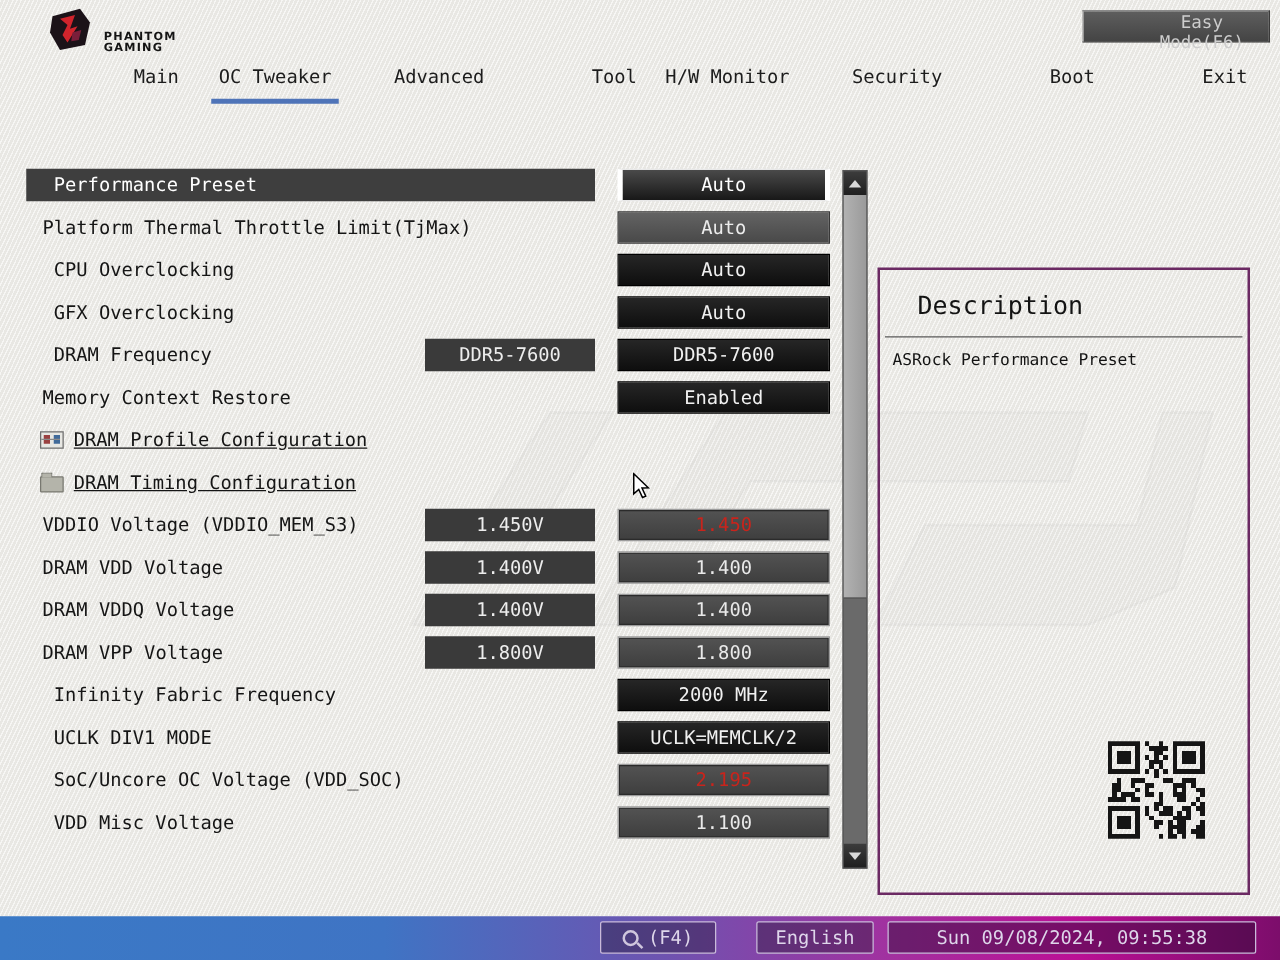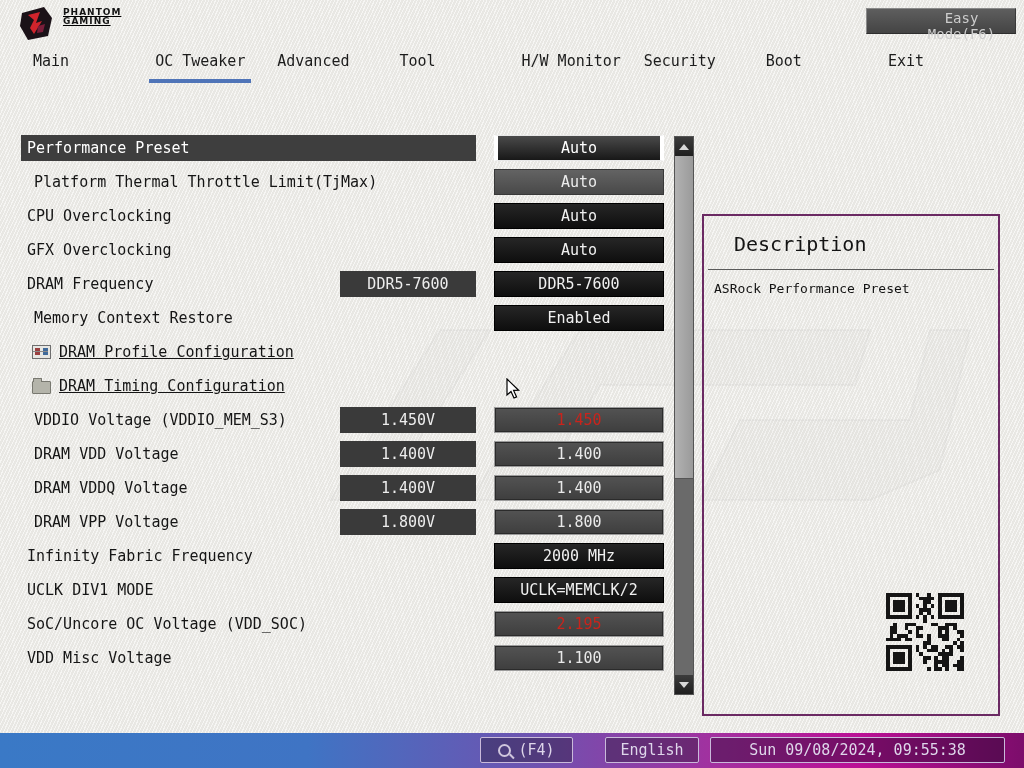--- a/index.html
+++ b/index.html
@@ -8,43 +8,43 @@
     background:#ebeae6;
     font-family:"DejaVu Sans Mono","Liberation Mono",monospace;
     -webkit-font-smoothing:antialiased;
   }
   .texture{
     position:absolute;inset:0;pointer-events:none;
     background:
       repeating-linear-gradient(115deg, rgba(255,255,255,.55) 0 1px, rgba(0,0,0,.012) 1px 3px);
   }
   
-  .brand{position:absolute;left:16px;top:6px;display:flex;align-items:flex-start;gap:7px;text-decoration:underline;}
+  .brand{position:absolute;left:36px;top:6px;display:flex;align-items:flex-end;gap:7px;}
   .brand-text{display:flex;flex-direction:column;line-height:9px;margin-top:2px;}
   .brand-text span{font-size:9px;font-weight:bold;letter-spacing:1px;color:#141414;
     font-family:"DejaVu Sans","Liberation Sans",sans-serif;}
   .easy-mode{
     position:absolute;left:866px;top:8px;width:150px;height:26px;
     background:linear-gradient(#5e5e5e,#444444);
     border:1px solid #8a8a8a;border-bottom-color:#2e2e2e;border-right-color:#3a3a3a;
     color:#cdcdcd;font-size:14px;font-family:inherit;cursor:pointer;padding-left:47px;
   }
   .tabs{position:absolute;left:27px;top:52px;width:977px;display:flex;}
-  .tab{flex:1;text-align:left;font-size:15px;color:#1c1c1c;cursor:pointer;}
+  .tab{flex:1;text-align:right;font-size:15px;color:#1c1c1c;cursor:pointer;}
   .tab .t-inner{display:inline-block;padding:0 6px 9px 6px;}
   .tab.active .t-inner{border-bottom:4px solid #4f74b8;}
   
   .watermark{position:absolute;left:270px;top:290px;pointer-events:none;opacity:.5;}
   
   .settings{position:absolute;left:21px;top:131px;width:643px;}
   .row{height:34px;display:flex;align-items:center;cursor:pointer;}
   .row-left{flex:1;display:flex;align-items:center;height:26px;}
   .row-left.highlighted{background:#3e3e3e;}
   .row-left.highlighted .row-label{color:#ffffff;}
-  .row-label{font-size:15px;color:#151515;padding-left:6px;white-space:nowrap;}
+  .row-label{font-size:15px;color:#151515;padding-left:22px;white-space:nowrap;}
   .row-label.indent{padding-left:13px;}
   .row-icon{margin-left:11px;flex:0 0 auto;}
   .row-icon + .row-label{padding-left:8px;text-decoration:underline;}
   .left-value{
     width:136px;height:26px;margin-left:auto;flex:0 0 auto;
     background:#3a3a3a;color:#ededed;font-size:15px;
     display:flex;align-items:center;justify-content:center;
   }
   .row-value{width:170px;margin-left:18px;flex:0 0 auto;}
   .value-btn{

